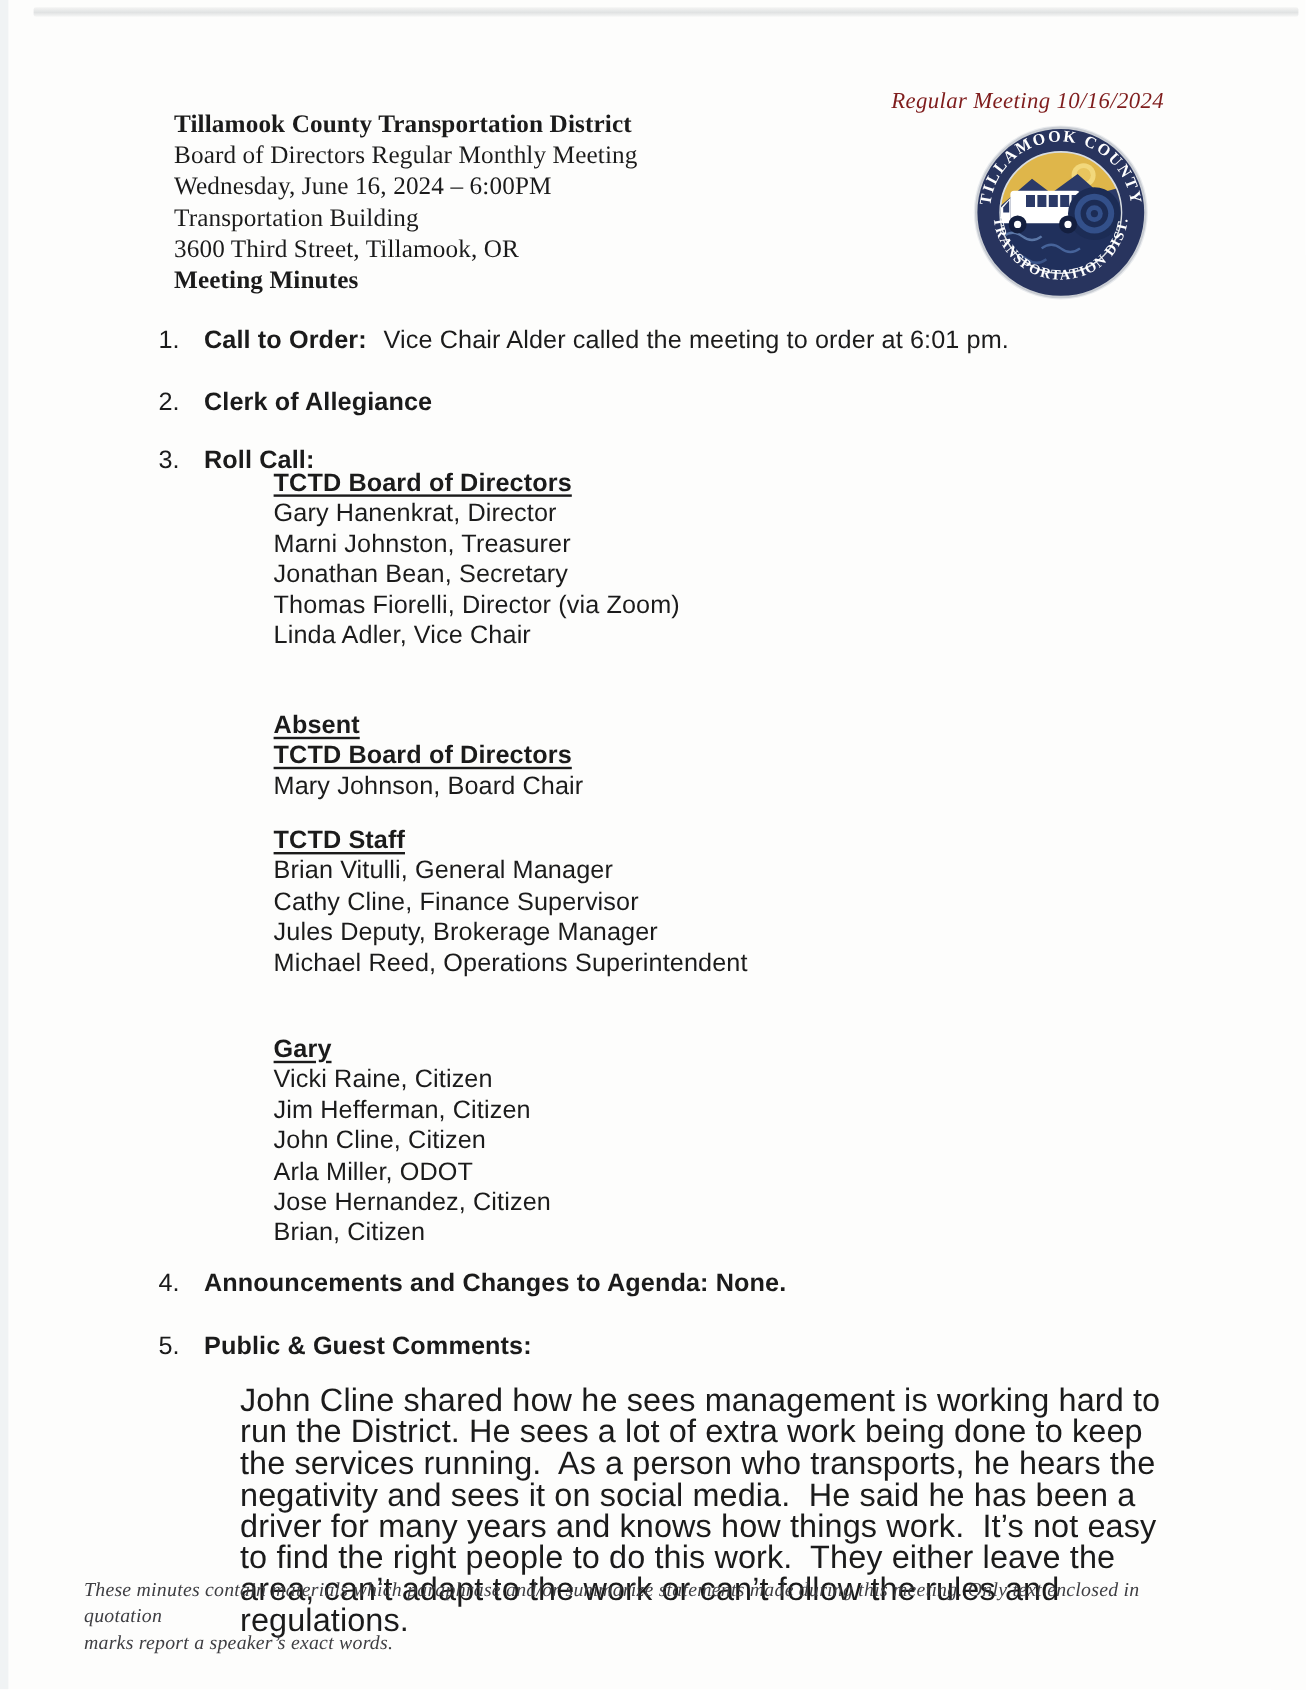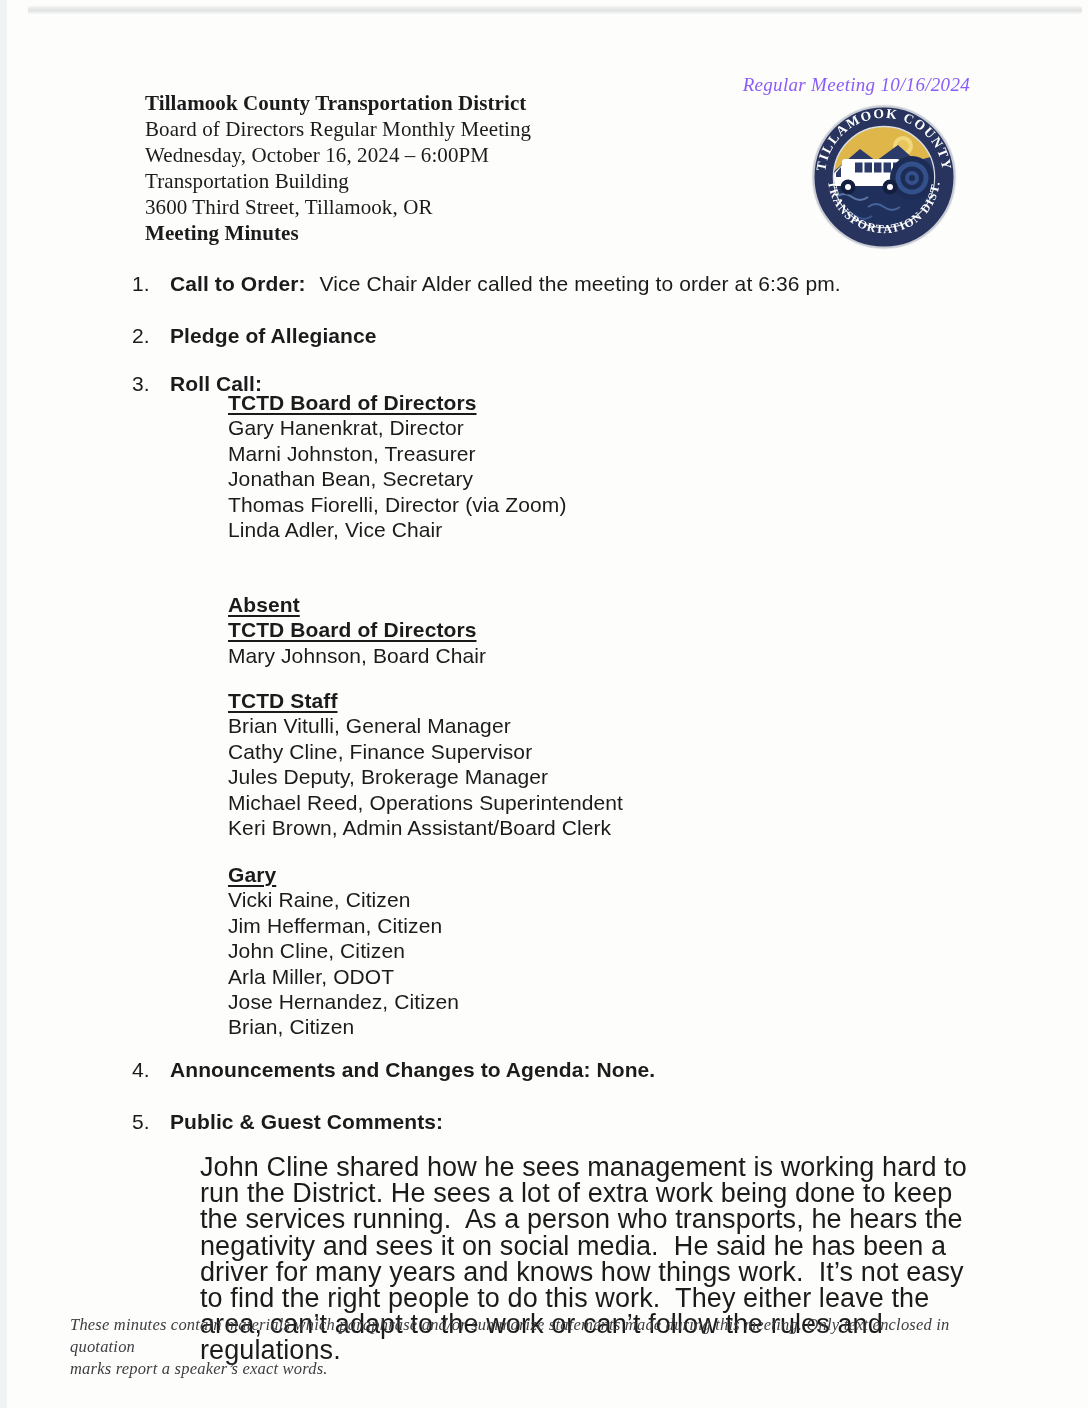--- a/index.html
+++ b/index.html
@@ -5,21 +5,21 @@
   html,body{margin:0;padding:0;background:#ffffff;}
   .page{
     position:relative;width:1088px;height:1408px;background:#fdfdfc;
     font-family:"Liberation Sans","DejaVu Sans",sans-serif;color:#1b1b1b;overflow:hidden;
   }
   .scan-band{position:absolute;top:6px;left:28px;right:6px;height:8px;
     background:linear-gradient(#ededed,#c9cdce 55%,#f2f2f2);opacity:.55;border-radius:2px;}
   .scan-edge{position:absolute;left:0;top:0;bottom:0;width:7px;background:#f0f3f4;}
   .corner-note{position:absolute;top:74px;right:118px;
     font-family:"Liberation Serif","DejaVu Serif",serif;font-style:italic;
-    font-size:19px;color:#8b5cf6;letter-spacing:.3px;}
+    font-size:19px;color:#7f1d1d;letter-spacing:.3px;}
   .header{position:absolute;left:145px;top:90px;font-size:21px;line-height:26px;letter-spacing:.1px;font-family:Liberation Serif, serif;}
   .bold{font-weight:700;}
   .logo{position:absolute;left:810px;top:103px;width:148px;height:148px;}
   .item{position:absolute;left:132px;font-size:21px;letter-spacing:.1px;white-space:nowrap;}
   .item .num{display:inline-block;width:38px;font-weight:400;}
   .item .t{font-weight:700;}
   .item .body{font-weight:400;margin-left:14px;}
   #item1{top:272px}#item2{top:324px}#item3{top:372px}#item4{top:1058px}#item5{top:1110px}
   .rc{position:absolute;left:228px;font-size:21px;line-height:25.4px;letter-spacing:.1px;white-space:nowrap;}
   .rc .h{font-weight:700;text-decoration:underline;text-decoration-thickness:2px;text-underline-offset:3px;}
@@ -36,21 +36,21 @@
 <div class="page">
 
   <div class="scan-band"></div>
   <div class="scan-edge"></div>
 
   <div class="corner-note">Regular Meeting 10/16/2024</div>
 
   <div class="header">
     <div class="bold">Tillamook County Transportation District</div>
     <div>Board of Directors Regular Monthly Meeting</div>
-    <div>Wednesday, October 16, 2024 – 6:00PM</div>
+    <div>Wednesday, June 16, 2024 – 6:00PM</div>
     <div>Transportation Building</div>
     <div>3600 Third Street, Tillamook, OR</div>
     <div class="bold">Meeting Minutes</div>
   </div>
 
   <svg class="logo" viewBox="0 0 148 148" xmlns="http://www.w3.org/2000/svg" aria-hidden="true">
     <defs>
       <clipPath id="lclip">
           <circle cx="74" cy="74" r="50"></circle>
         </clipPath>
@@ -94,25 +94,25 @@
     </g>
     <text fill="#ffffff" font-family="Liberation Serif, DejaVu Serif, serif" font-size="13.5" letter-spacing="1.6" font-weight="600">
       <textPath href="#arcT" startOffset="50%" text-anchor="middle">TILLAMOOK COUNTY</textPath>
     </text>
     <text fill="#ffffff" font-family="Liberation Serif, DejaVu Serif, serif" font-size="12" letter-spacing="1.1" font-weight="600">
       <textPath href="#arcB" startOffset="50%" text-anchor="middle">TRANSPORTATION DIST.</textPath>
     </text>
   </svg>
 
   <div class="item" id="item1">
-    <span class="num">1.</span><span class="t">Call to Order:</span><span class="body">Vice Chair Alder called the meeting to order at 6:36 pm.</span>
+    <span class="num">1.</span><span class="t">Call to Order:</span><span class="body">Vice Chair Alder called the meeting to order at 6:01 pm.</span>
   </div>
 
   <div class="item" id="item2">
-    <span class="num">2.</span><span class="t">Pledge of Allegiance</span>
+    <span class="num">2.</span><span class="t">Clerk of Allegiance</span>
   </div>
 
   <div class="item" id="item3">
     <span class="num">3.</span><span class="t">Roll Call:</span>
   </div>
 
   <div class="rc" id="rc-present">
     <div class="h">TCTD Board of Directors</div>
     <div>Gary Hanenkrat, Director</div>
     <div>Marni Johnston, Treasurer</div>
@@ -126,21 +126,20 @@
     <div class="h">TCTD Board of Directors</div>
     <div>Mary Johnson, Board Chair</div>
   </div>
 
   <div class="rc" id="rc-staff">
     <div class="h">TCTD Staff</div>
     <div>Brian Vitulli, General Manager</div>
     <div>Cathy Cline, Finance Supervisor</div>
     <div>Jules Deputy, Brokerage Manager</div>
     <div>Michael Reed, Operations Superintendent</div>
-    <div>Keri Brown, Admin Assistant/Board Clerk</div>
   </div>
 
   <div class="rc" id="rc-guest">
     <div class="h">Gary</div>
     <div>Vicki Raine, Citizen</div>
     <div>Jim Hefferman, Citizen</div>
     <div>John Cline, Citizen</div>
     <div>Arla Miller, ODOT</div>
     <div>Jose Hernandez, Citizen</div>
     <div>Brian, Citizen</div>

